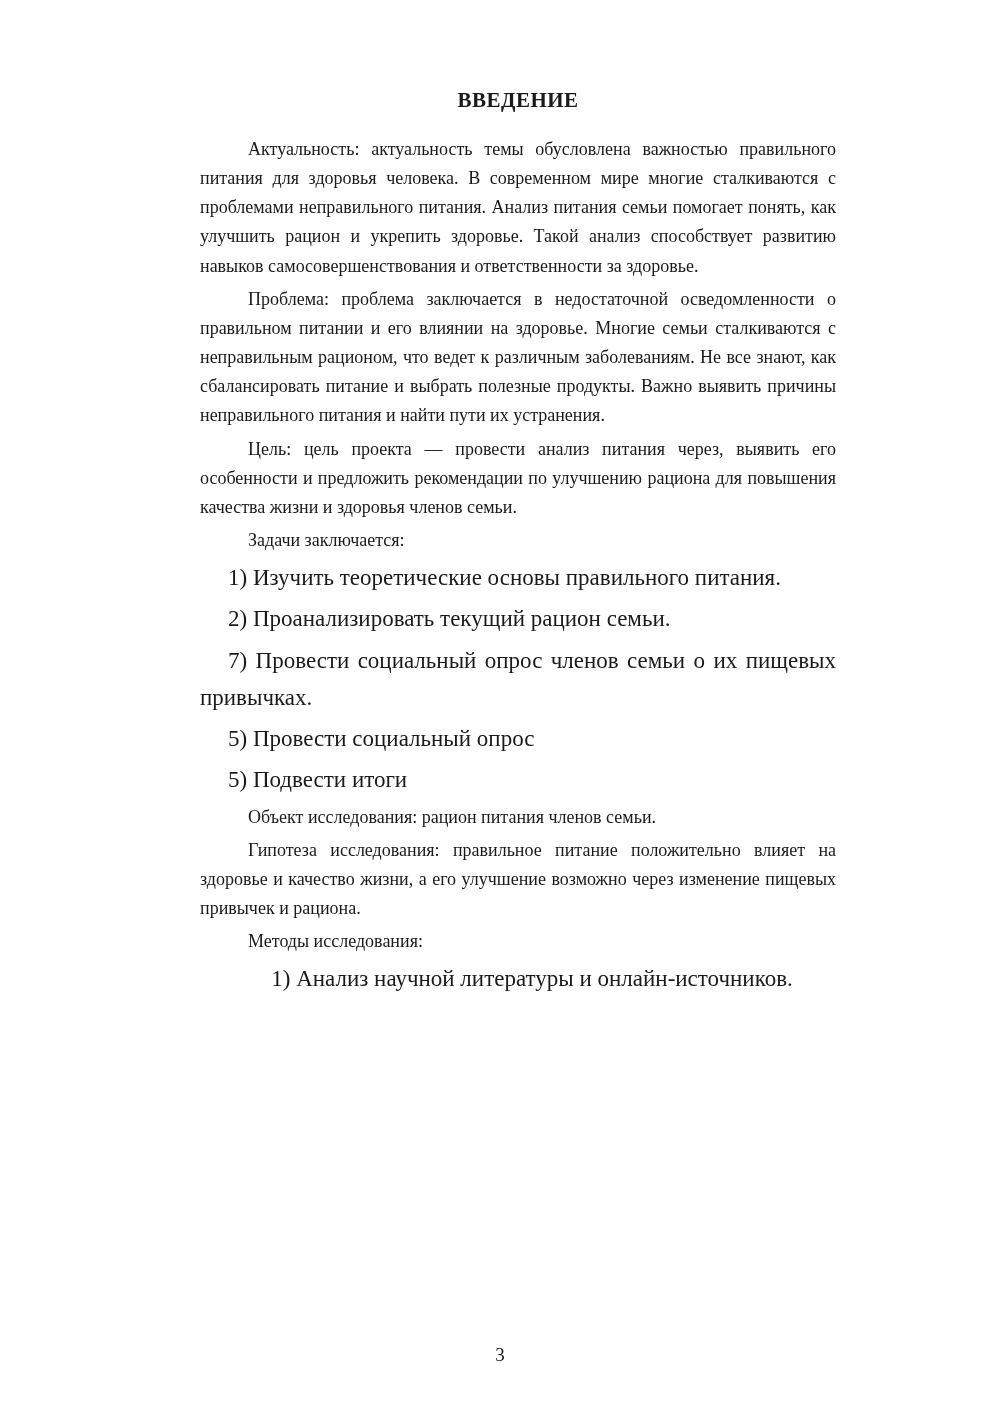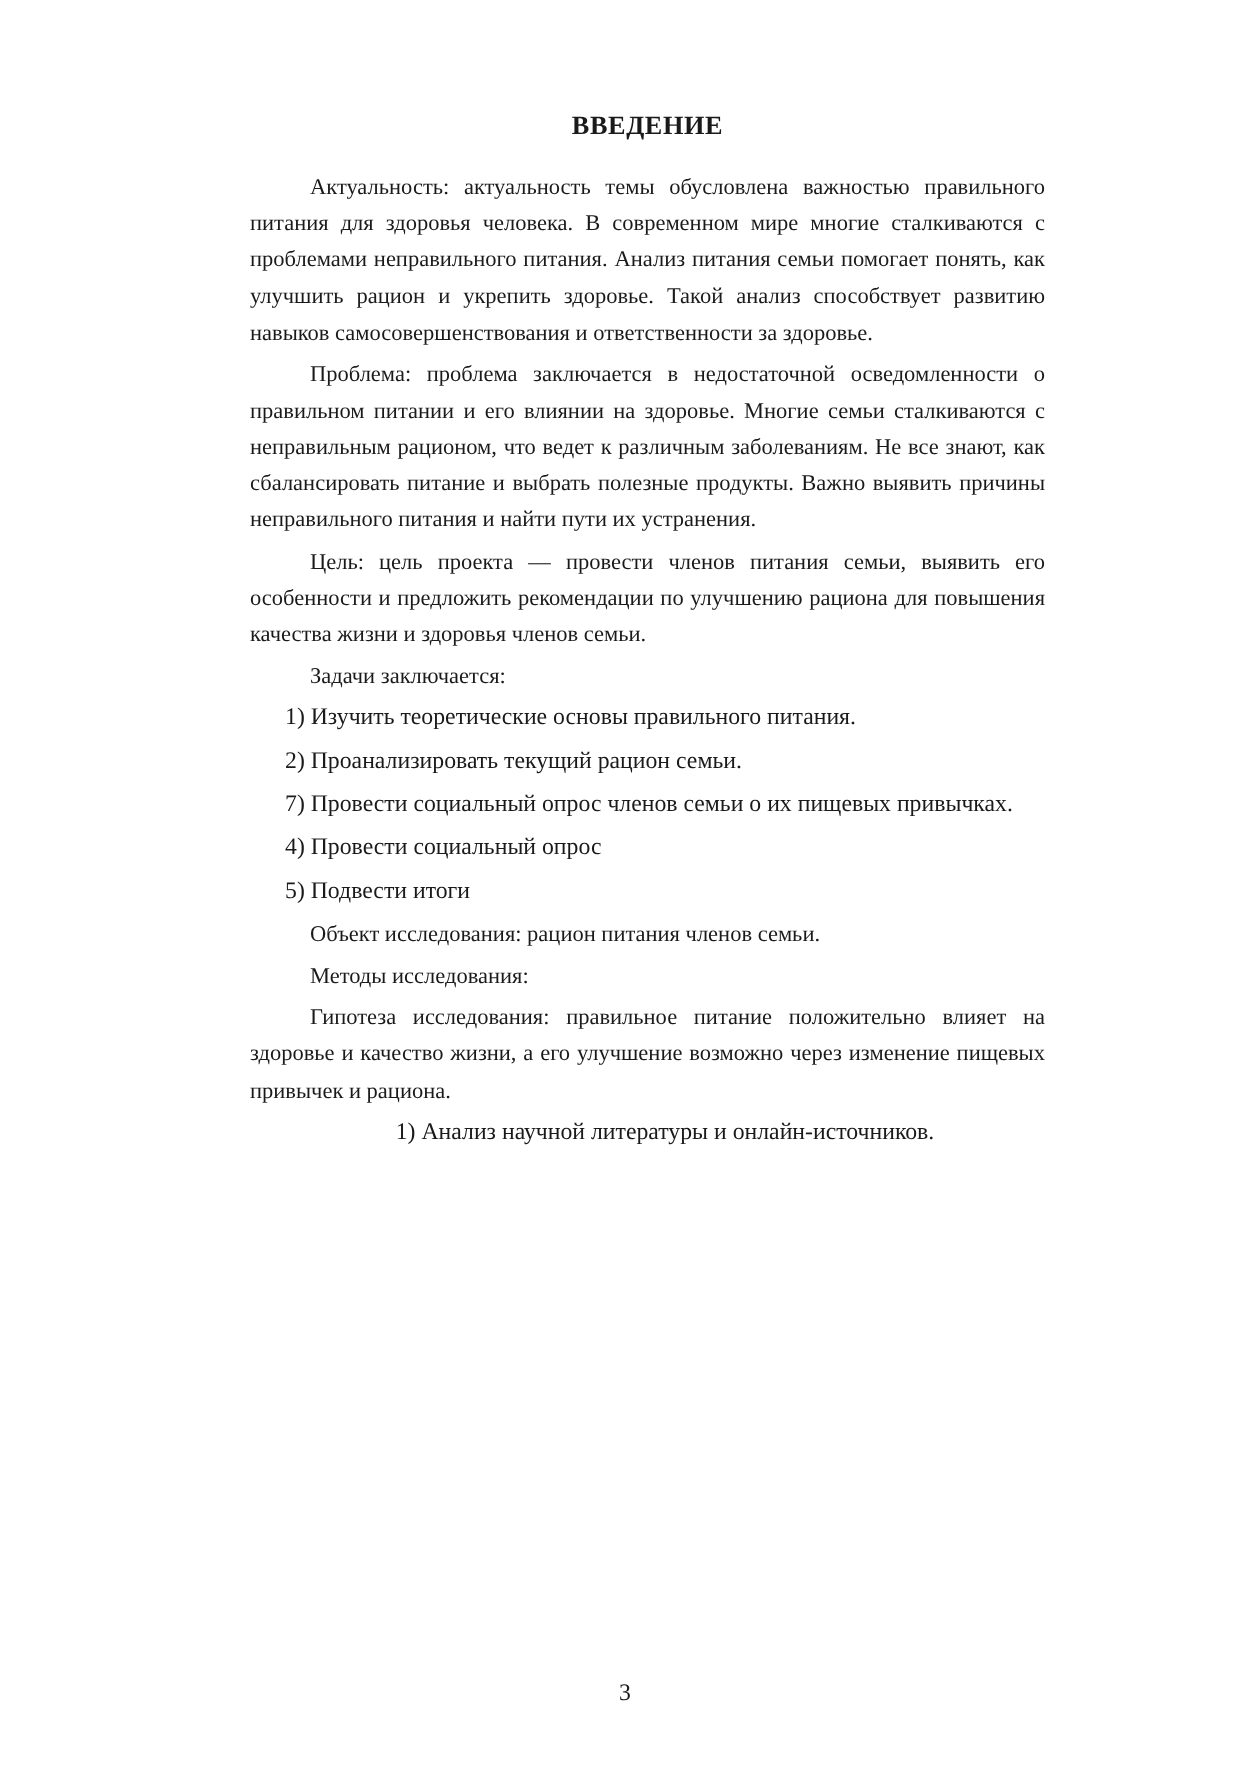--- a/index.html
+++ b/index.html
@@ -29,21 +29,21 @@
     margin: 0 0 4px 0;
     font-size: 18px;
     line-height: 1.62;
     text-align: justify;
     text-justify: inter-word;
     text-indent: 48px;
     hyphens: none;
   }
   p.list-par {
     margin: 0 0 4px 0;
-    font-size: 19px;
+    font-size: 23px;
     line-height: 1.62;
     text-align: justify;
     text-justify: inter-word;
     text-indent: 28px;
   }
   p.body-par:last-of-type,
   p.list-par:last-of-type {
     text-align: center;
   }
   .page-number {
@@ -58,29 +58,29 @@
 </style>
 </head>
 <body>
 
 <div class="page">
 
   <h1 class="doc-title">ВВЕДЕНИЕ</h1>
 
   <p class="body-par">Актуальность: актуальность темы обусловлена важностью правильного питания для здоровья человека. В современном мире многие сталкиваются с проблемами неправильного питания. Анализ питания семьи помогает понять, как улучшить рацион и укрепить здоровье. Такой анализ способствует развитию навыков самосовершенствования и ответственности за здоровье.</p>
   <p class="body-par">Проблема: проблема заключается в недостаточной осведомленности о правильном питании и его влиянии на здоровье. Многие семьи сталкиваются с неправильным рационом, что ведет к различным заболеваниям. Не все знают, как сбалансировать питание и выбрать полезные продукты. Важно выявить причины неправильного питания и найти пути их устранения.</p>
-  <p class="body-par">Цель: цель проекта — провести членов питания семьи, выявить его особенности и предложить рекомендации по улучшению рациона для повышения качества жизни и здоровья членов семьи.</p>
+  <p class="body-par">Цель: цель проекта — провести анализ питания через, выявить его особенности и предложить рекомендации по улучшению рациона для повышения качества жизни и здоровья членов семьи.</p>
   <p class="body-par">Задачи заключается:</p>
 
   <p class="list-par">1) Изучить теоретические основы правильного питания.</p>
   <p class="list-par">2) Проанализировать текущий рацион семьи.</p>
   <p class="list-par">7) Провести социальный опрос членов семьи о их пищевых привычках.</p>
-  <p class="list-par">4) Провести социальный опрос</p>
+  <p class="list-par">5) Провести социальный опрос</p>
   <p class="list-par">5) Подвести итоги</p>
 
   <p class="body-par">Объект исследования: рацион питания членов семьи.</p>
+  <p class="body-par">Гипотеза исследования: правильное питание положительно влияет на здоровье и качество жизни, а его улучшение возможно через изменение пищевых привычек и рациона.</p>
   <p class="body-par">Методы исследования:</p>
-  <p class="body-par">Гипотеза исследования: правильное питание положительно влияет на здоровье и качество жизни, а его улучшение возможно через изменение пищевых привычек и рациона.</p>
 
   <p class="list-par">1) Анализ научной литературы и онлайн-источников.</p>
 
   <div class="page-number">3</div>
 </div>
 
 </body></html>

